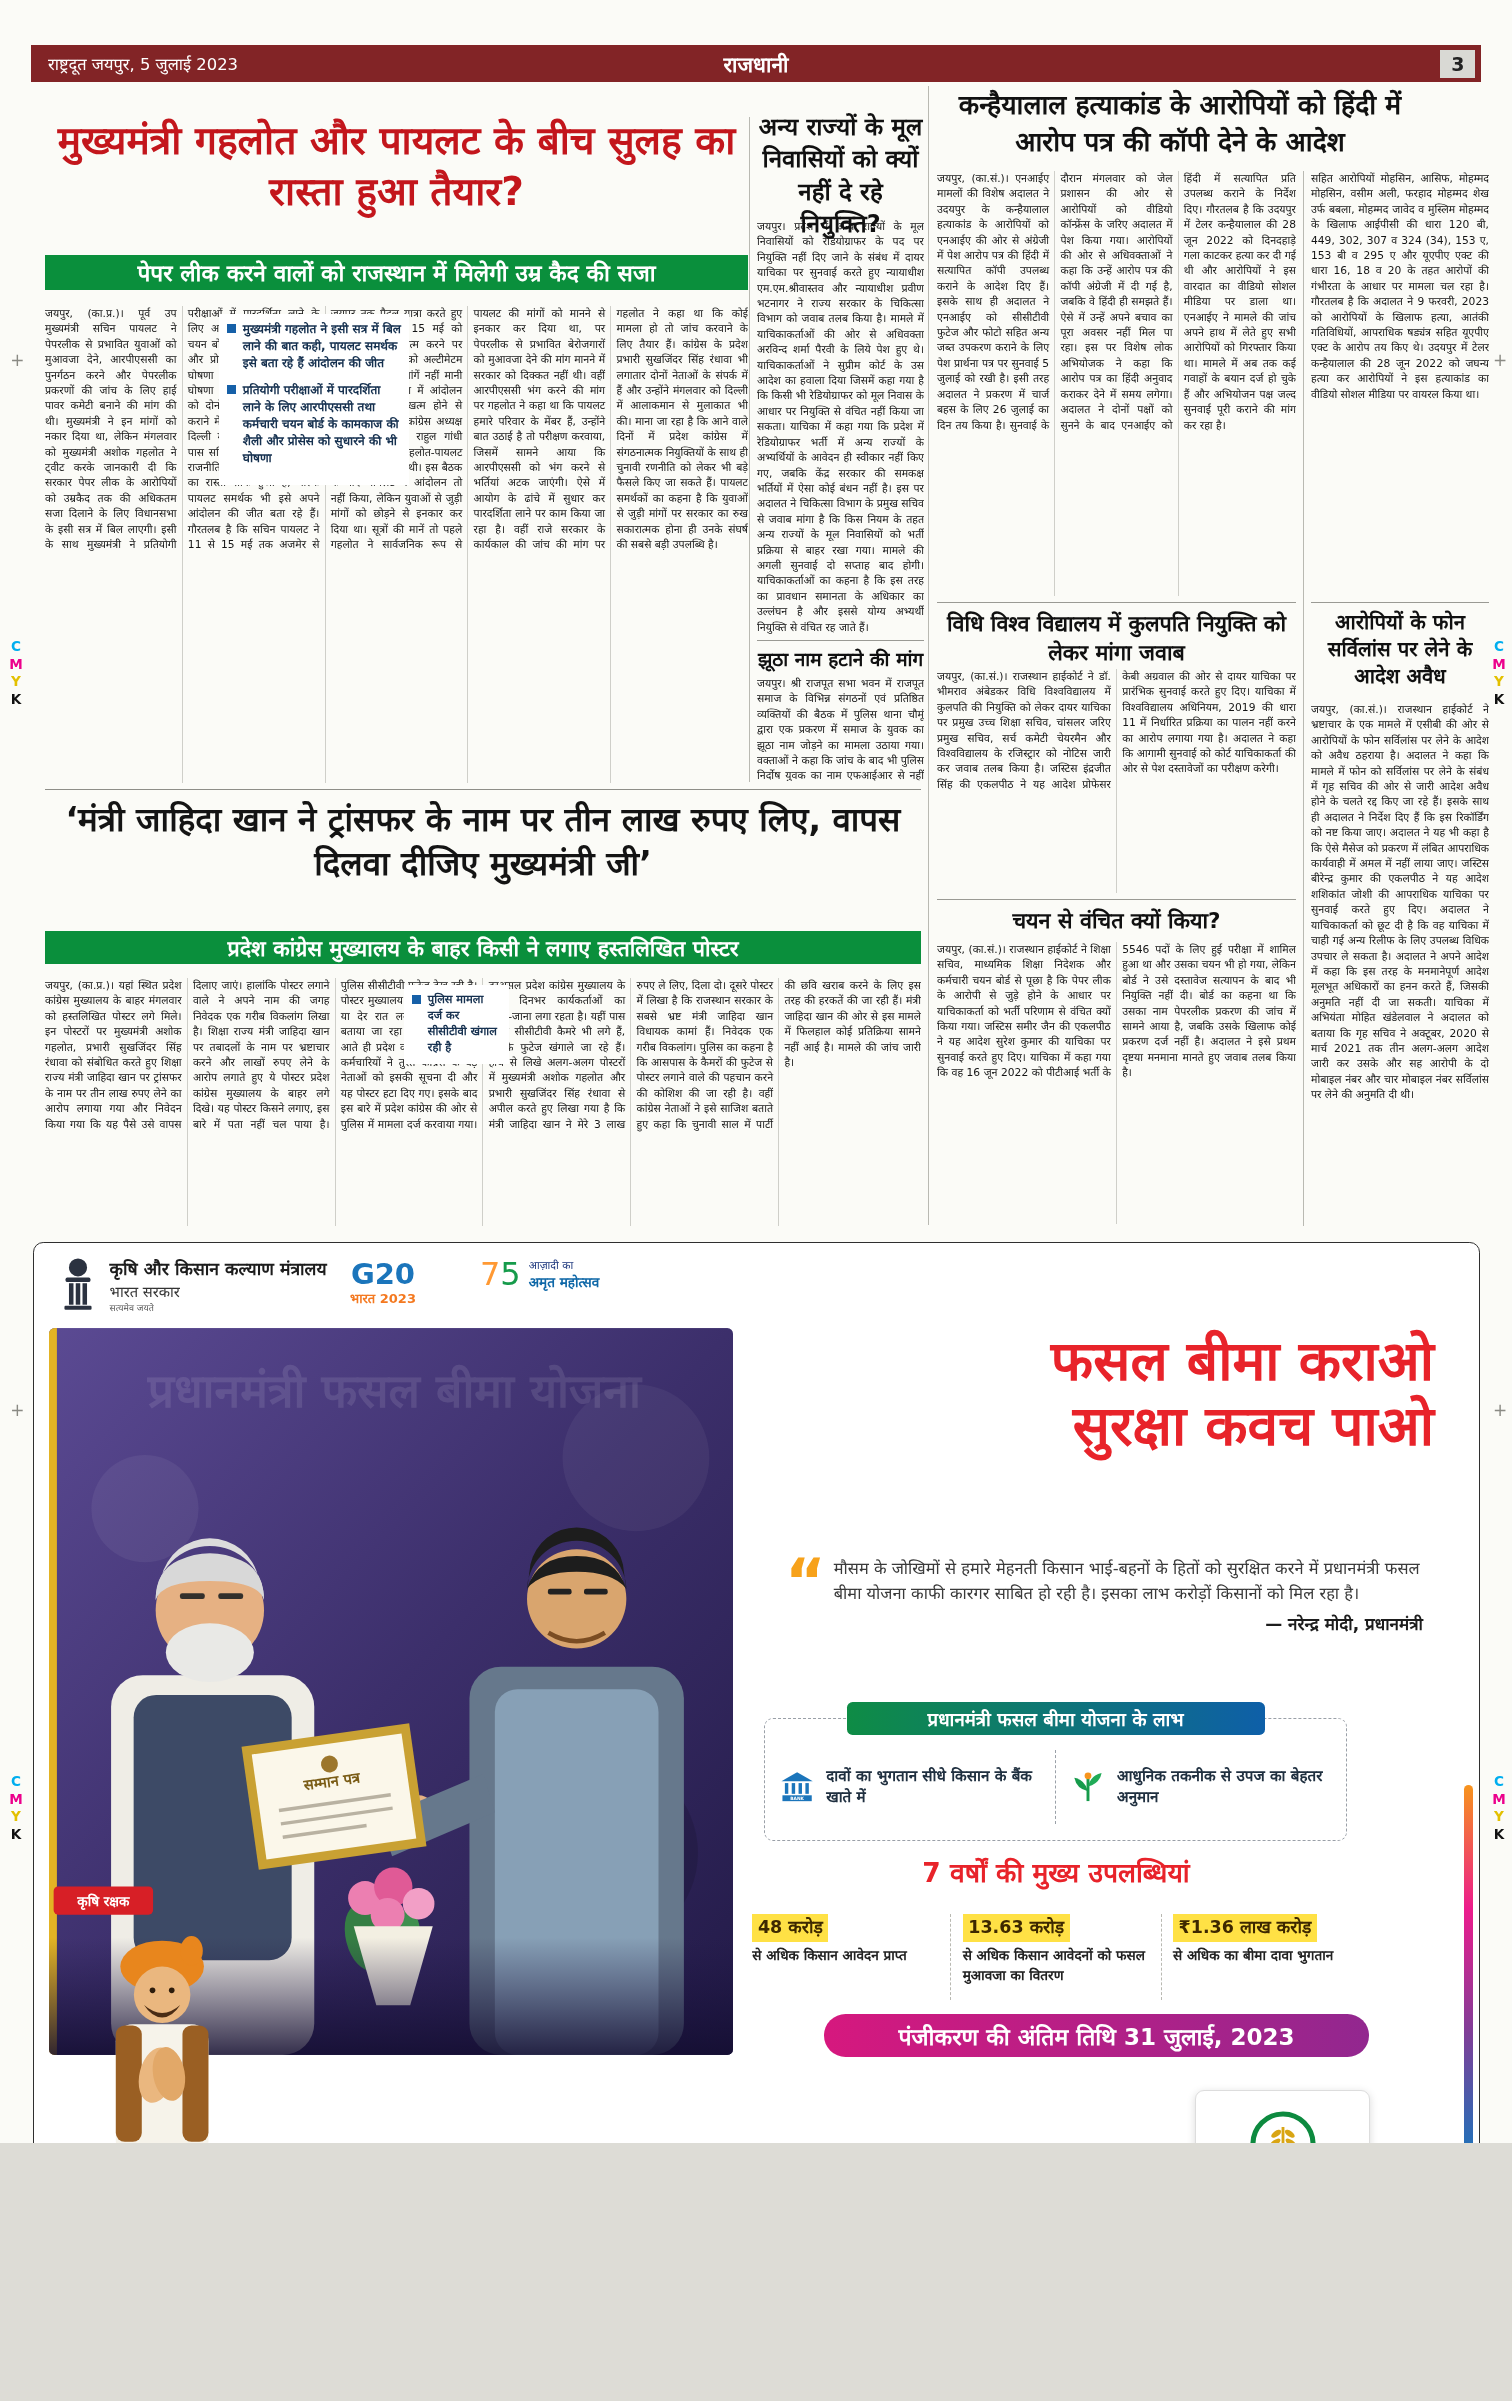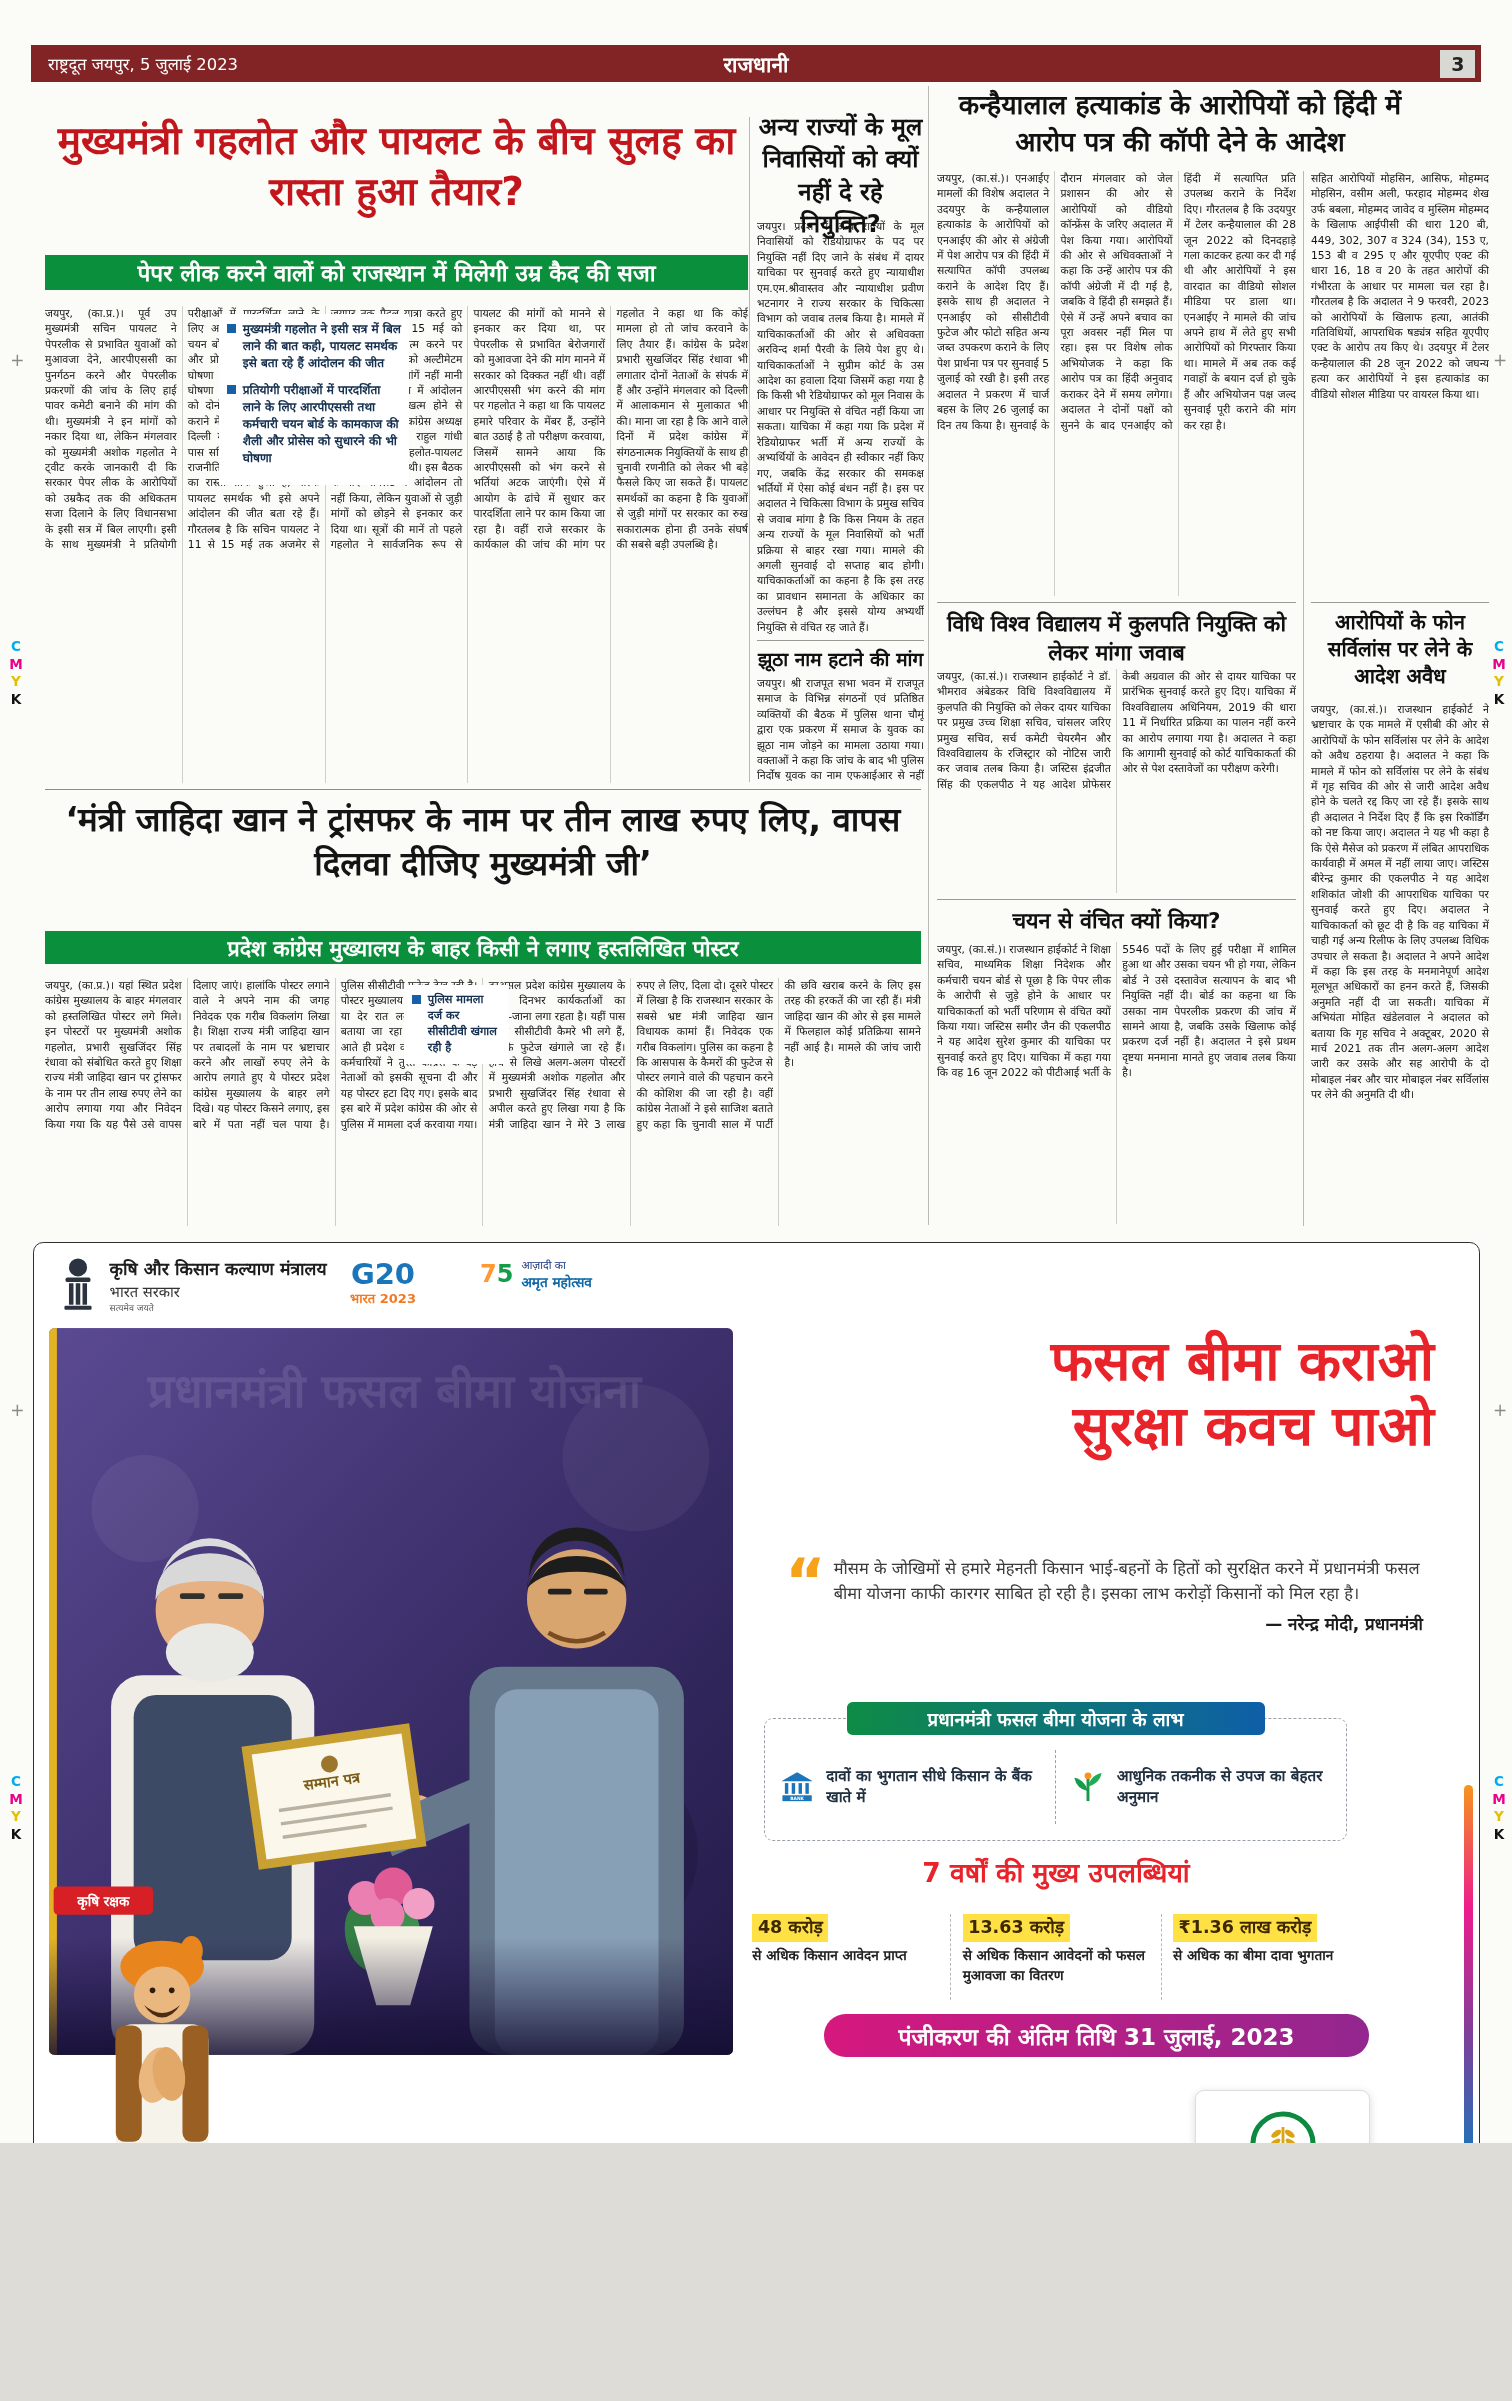--- a/index.html
+++ b/index.html
@@ -59,21 +59,21 @@
 .soc{width:22.6px;height:22.6px;border-radius:5.1px;display:flex;align-items:center;justify-content:center;font-weight:bold;font-size:13px;color:#fff;flex:none}
 .s-fb{background:#1877f2}.s-x{background:#000}.s-yt{background:#e62117;font-size:9.6px}.s-ig{background:linear-gradient(45deg,#f58529,#dd2a7b,#8134af);font-size:11.3px}
 #qr{background:#737373;border:0.6px solid #999;border-radius:4.5px;display:flex;flex-direction:column;align-items:center;padding:4.5px;gap:3.4px}
 #qr .ql{font-size:8.5px;text-align:center;line-height:1.2;color:#222}
 #rainbow{background:linear-gradient(180deg,#f7941d,#ec1c8d,#7f3f98,#1b75bb,#00a651);border-radius:5.6px}
 #dotsrow{left:40px;top:2375px;width:1434px;display:flex;justify-content:space-between;align-items:center}
 .d{width:9px;height:9px;border-radius:50%;display:inline-block;margin-right:5.1px}
 .dc{background:#00aeef}.dm{background:#ec008c}.dy{background:#f0cf0c}.dk{background:#151515}
 .g20{font-size:29px;font-weight:800;color:#1b75bb;line-height:1}
 .g20sub{font-size:13px;font-weight:bold;color:#f47920}
-.am75{font-size:24px;font-weight:700;line-height:1}
+.am75{font-size:32px;font-weight:400;line-height:1}
 .am75 .a7{color:#ff9933}.am75 .a5{color:#169b4b}
 .amt1{font-size:10.7px;color:#17327a}
 .amt2{font-size:13.6px;font-weight:bold;color:#0f68a8}
 </style>
 </head>
 <body>
 
 <div id="page">
 
   <div id="masthead" class="abs">

